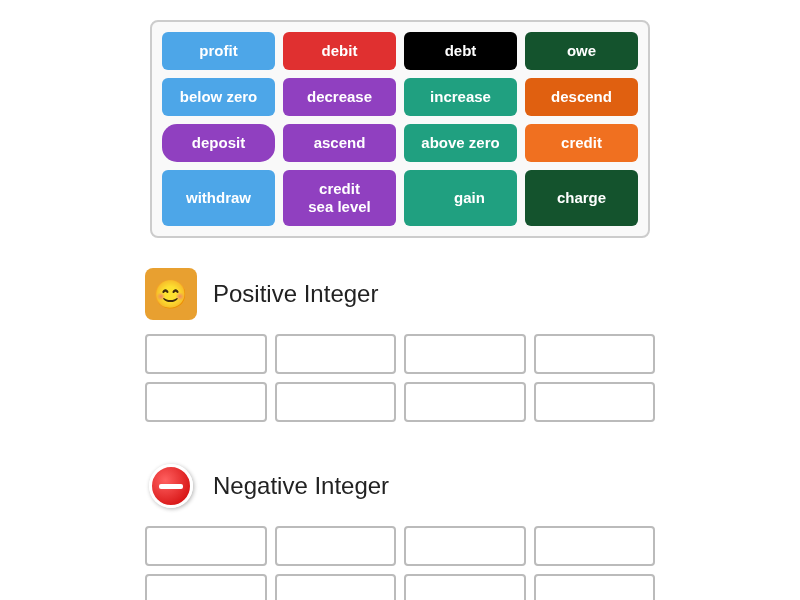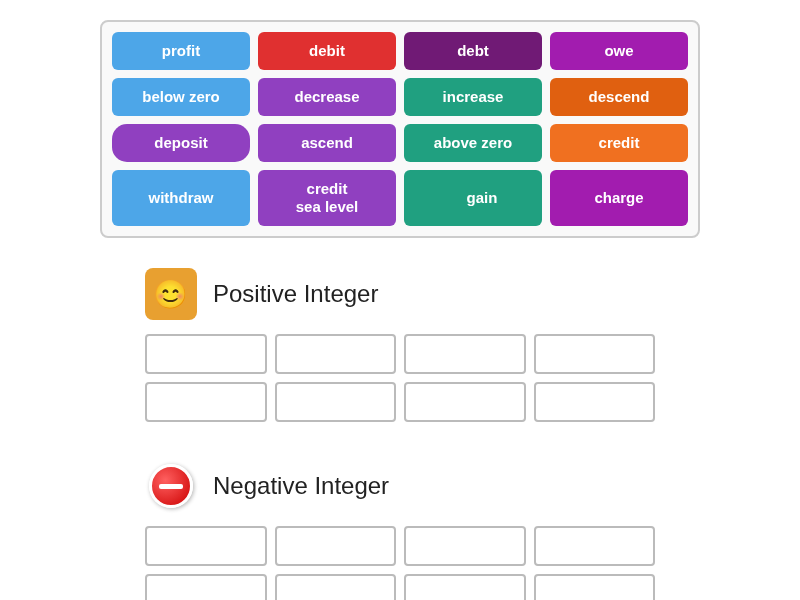--- a/index.html
+++ b/index.html
@@ -17,21 +17,21 @@
       align-items: center;
       padding: 20px 0;
     }
 
     
     .word-bank {
       border: 2px solid #ccc;
       border-radius: 8px;
       padding: 10px;
       background: #f9f9f9;
-      width: 600px;
+      width: 500px;
       margin-bottom: 30px;
     }
 
     .word-bank-grid {
       display: grid;
       grid-template-columns: repeat(4, 1fr);
       gap: 8px;
     }
 
     .word-chip {
@@ -42,22 +42,22 @@
       font-weight: bold;
       padding: 10px 6px;
       text-align: center;
       cursor: pointer;
       line-height: 1.2;
     }
 
     
     .chip-blue       { background: #4da6e8; }
     .chip-red        { background: #e03030; }
-    .chip-orange     { background: #701a75; }
-    .chip-green      { background: #a21caf; }
+    .chip-orange     { background: #000000; }
+    .chip-green      { background: #14532d; }
     .chip-purple     { background: #9040c0; }
     .chip-teal       { background: #20a080; }
     .chip-orange2    { background: #f07020; }
     .chip-orange-dark{ background: #e06010; }
 
     
     .category-section {
       width: 510px;
       margin-bottom: 30px;
     }

